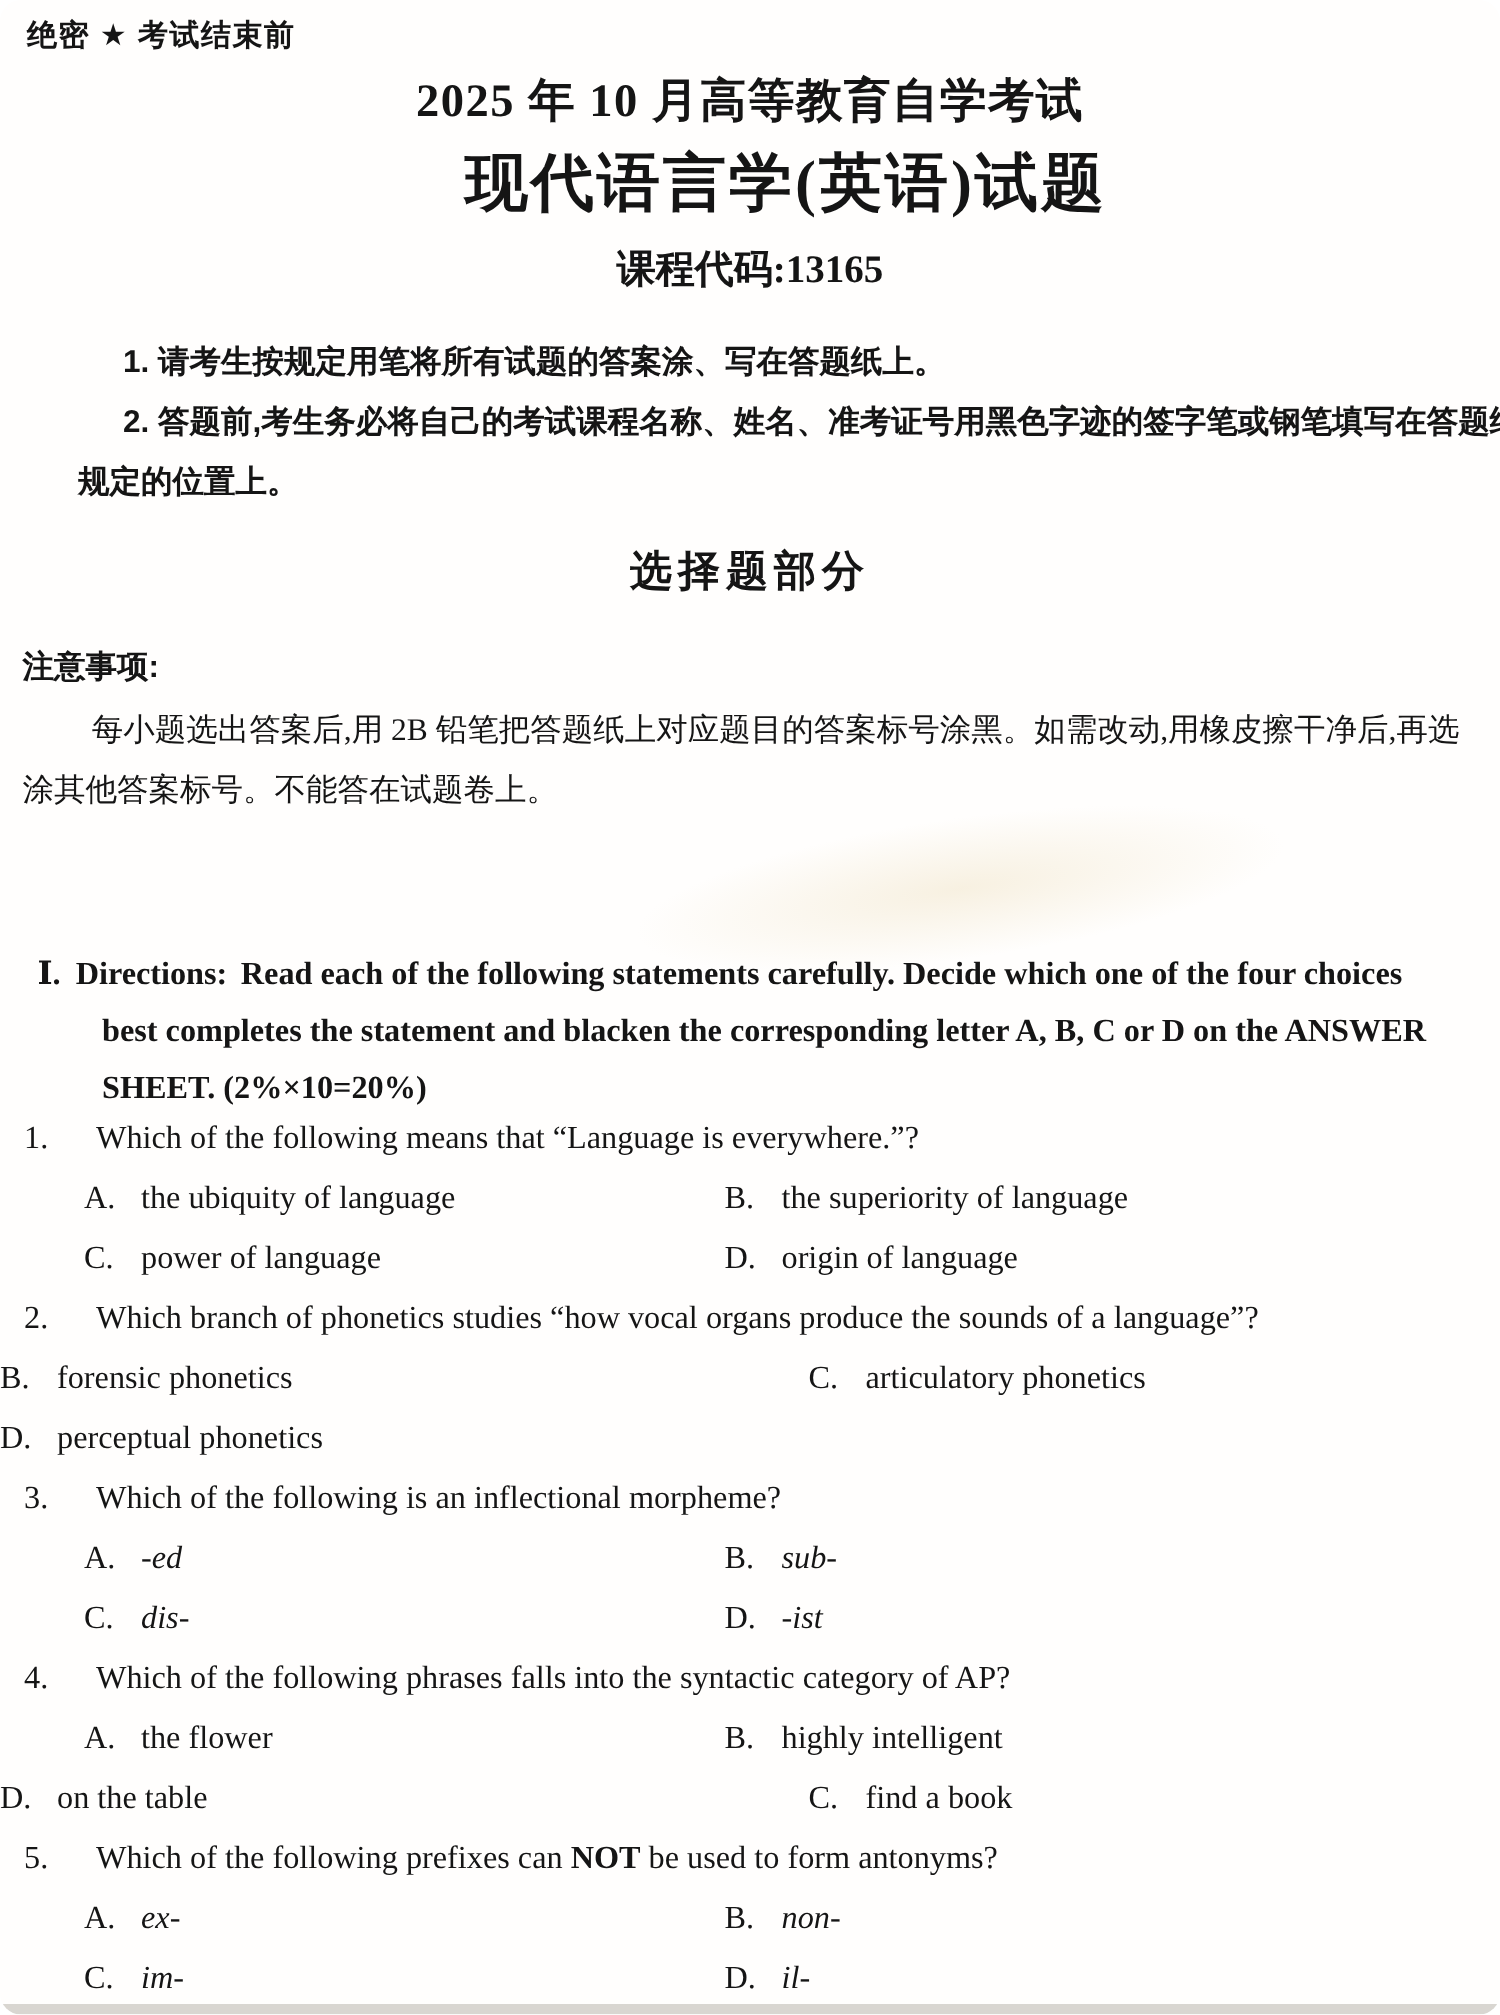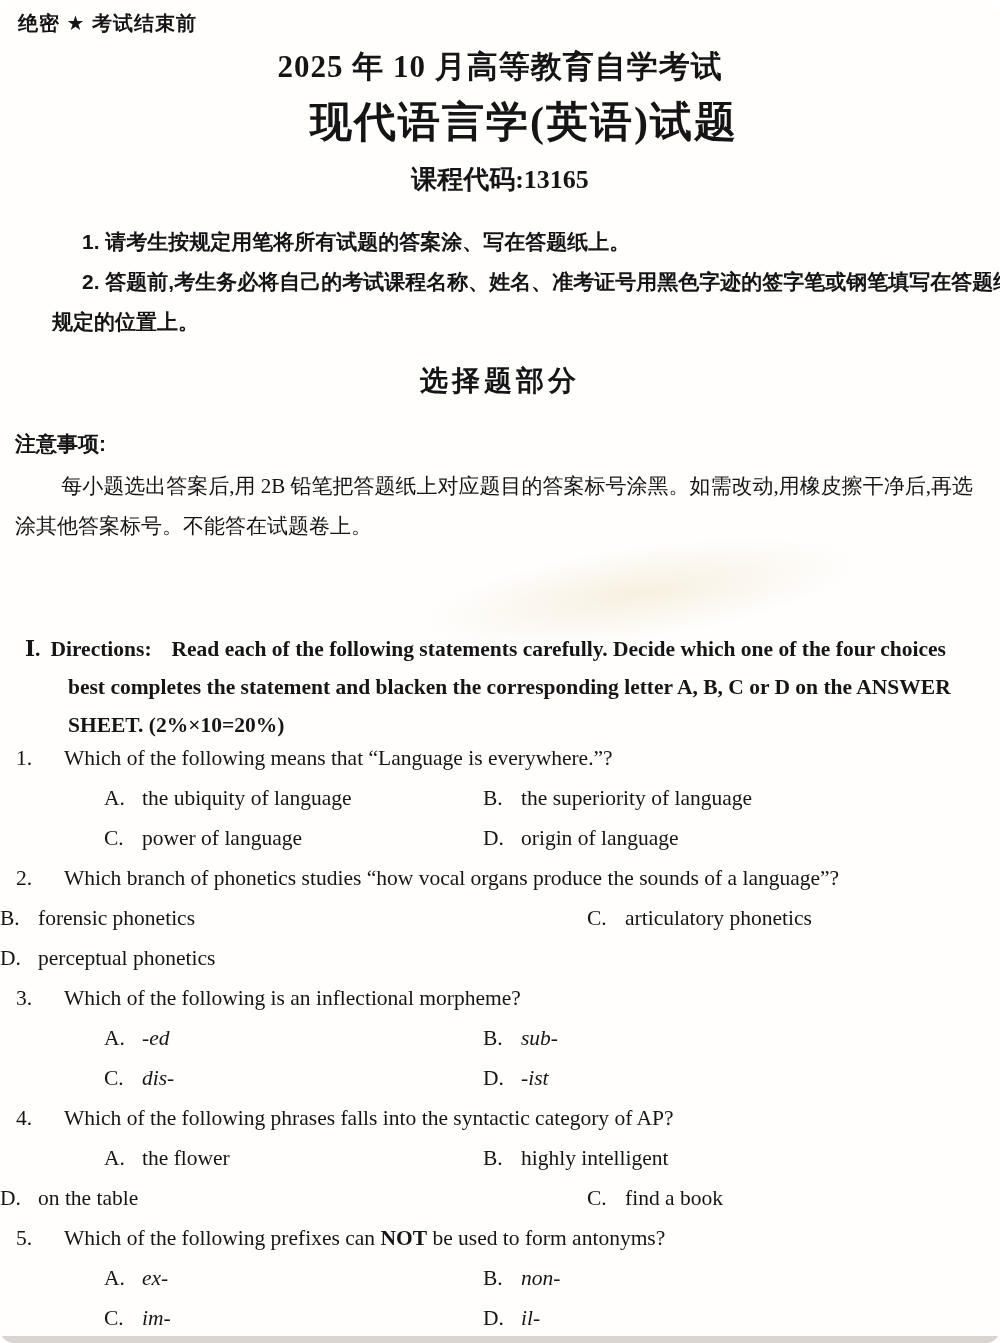--- a/index.html
+++ b/index.html
@@ -56,30 +56,30 @@
     background:radial-gradient(ellipse at center, rgba(246,238,220,0.85), rgba(255,255,255,0) 70%);
     transform:rotate(-8deg);
     pointer-events:none;
   }
   .directions{
     position:absolute;top:630px;left:25px;width:902px;
     font-weight:bold;font-size:21.5px;line-height:38px;
     padding-left:43px;text-indent:-43px;margin:0;
   }
   .directions .numeral{margin-right:10px;}
-  .directions .dir-label{margin-right:20px;}
+  .directions .dir-label{margin-right:9px;}
   .questions{
     position:absolute;top:738px;left:0;width:1000px;
     font-size:21.5px;
   }
   .q-row{height:40px;line-height:40px;padding-left:16px;}
   .q-num{display:inline-block;width:48px;}
   .opt-grid{display:grid;grid-template-columns:483px 1fr;}
   .opt{height:40px;line-height:40px;}
-  .opt.left{padding-left:104px;}
+  .opt.left{padding-left:56px;}
   .opt-label{display:inline-block;min-width:38px;}
   .it{font-style:italic;}
   .bold{font-weight:bold;}
   .scan-edge{
     position:absolute;left:0;bottom:0;width:100%;height:7px;
     background:#d9d6d1;
   }
 </style>
 </head>
 <body>

